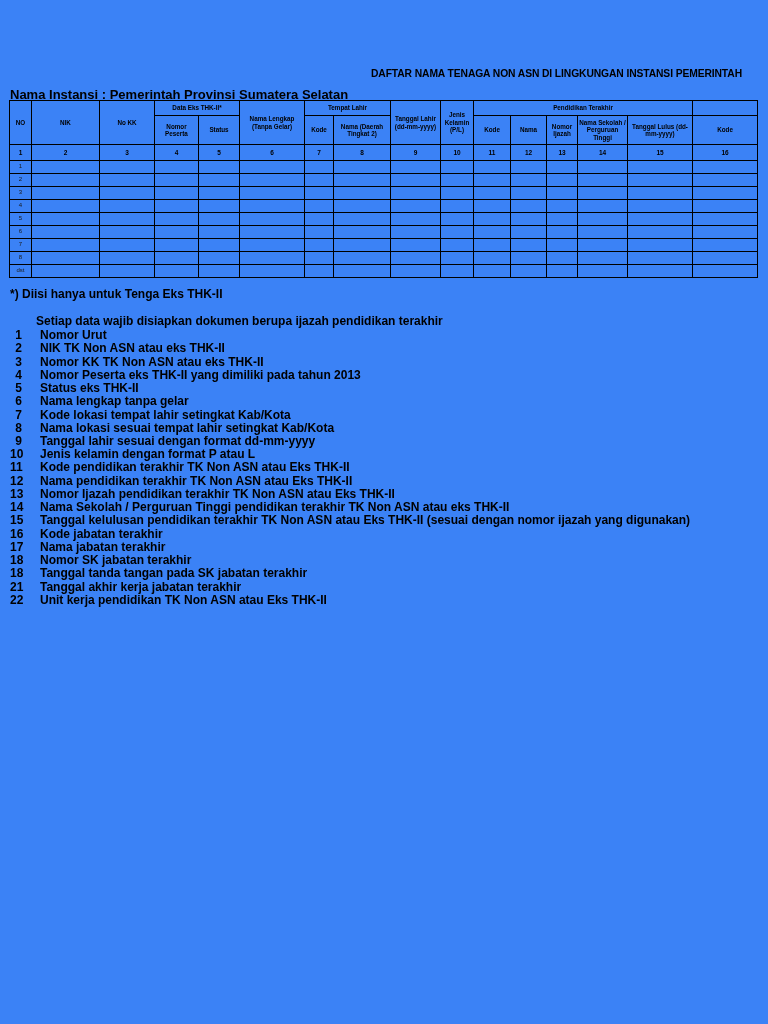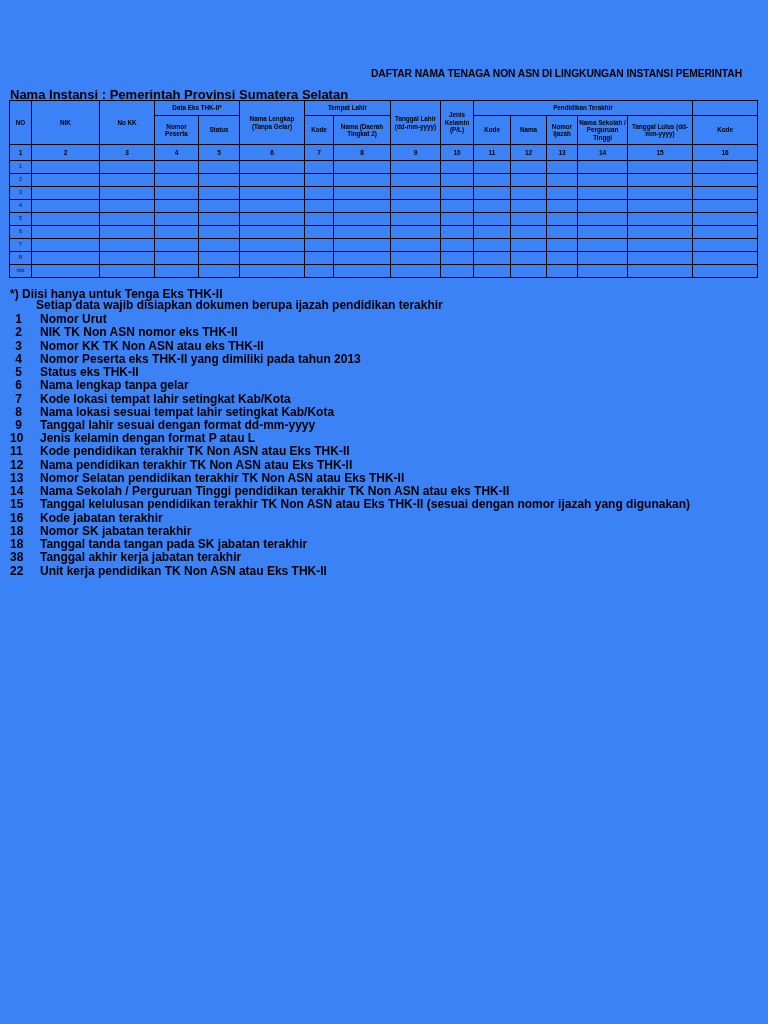--- a/index.html
+++ b/index.html
@@ -56,21 +56,21 @@
   td.rl { font-size: 6px; font-weight: 400; color: #1a1a1a; }
   .notes {
     position: absolute;
     left: 10px;
     top: 290px;
     width: 745px;
     font-size: 12px;
     font-weight: 700;
     line-height: 9px;
   }
-  .fn2 { margin-top: 2px; padding-left: 26px; }
+  .fn2 { margin-top: 18px; padding-left: 26px; }
   .ktitle { margin-top: 19px; }
   .klist { margin-top: 3px; }
   .ki { height: 13.24px; display: flex; align-items: center; }
   .kn { width: 12px; text-align: right; flex: none; }
   .kt { margin-left: 18px; white-space: nowrap; }
 </style>
 </head>
 <body>
 
 <div class="page">
@@ -308,21 +308,21 @@
   <div class="notes">
     <div class="fn1">*) Diisi hanya untuk Tenga Eks THK-II</div>
     <div class="fn2">Setiap data wajib disiapkan dokumen berupa ijazah pendidikan terakhir</div>
     <div class="klist">
       <div class="ki">
           <span class="kn">1</span>
           <span class="kt">Nomor Urut</span>
         </div>
       <div class="ki">
           <span class="kn">2</span>
-          <span class="kt">NIK TK Non ASN nomor eks THK-II</span>
+          <span class="kt">NIK TK Non ASN atau eks THK-II</span>
         </div>
       <div class="ki">
           <span class="kn">3</span>
           <span class="kt">Nomor KK TK Non ASN atau eks THK-II</span>
         </div>
       <div class="ki">
           <span class="kn">4</span>
           <span class="kt">Nomor Peserta eks THK-II yang dimiliki pada tahun 2013</span>
         </div>
       <div class="ki">
@@ -352,44 +352,48 @@
       <div class="ki">
           <span class="kn">11</span>
           <span class="kt">Kode pendidikan terakhir TK Non ASN atau Eks THK-II</span>
         </div>
       <div class="ki">
           <span class="kn">12</span>
           <span class="kt">Nama pendidikan terakhir TK Non ASN atau Eks THK-II</span>
         </div>
       <div class="ki">
           <span class="kn">13</span>
-          <span class="kt">Nomor Selatan pendidikan terakhir TK Non ASN atau Eks THK-II</span>
+          <span class="kt">Nomor Ijazah pendidikan terakhir TK Non ASN atau Eks THK-II</span>
         </div>
       <div class="ki">
           <span class="kn">14</span>
           <span class="kt">Nama Sekolah / Perguruan Tinggi pendidikan terakhir TK Non ASN atau eks THK-II</span>
         </div>
       <div class="ki">
           <span class="kn">15</span>
           <span class="kt">Tanggal kelulusan pendidikan terakhir TK Non ASN atau Eks THK-II (sesuai dengan nomor ijazah yang digunakan)</span>
         </div>
       <div class="ki">
           <span class="kn">16</span>
           <span class="kt">Kode jabatan terakhir</span>
         </div>
       <div class="ki">
+          <span class="kn">17</span>
+          <span class="kt">Nama jabatan terakhir</span>
+        </div>
+      <div class="ki">
           <span class="kn">18</span>
           <span class="kt">Nomor SK jabatan terakhir</span>
         </div>
       <div class="ki">
           <span class="kn">18</span>
           <span class="kt">Tanggal tanda tangan pada SK jabatan terakhir</span>
         </div>
       <div class="ki">
-          <span class="kn">38</span>
+          <span class="kn">21</span>
           <span class="kt">Tanggal akhir kerja jabatan terakhir</span>
         </div>
       <div class="ki">
           <span class="kn">22</span>
           <span class="kt">Unit kerja pendidikan TK Non ASN atau Eks THK-II</span>
         </div>
     </div>
   </div>
 
 </div>

